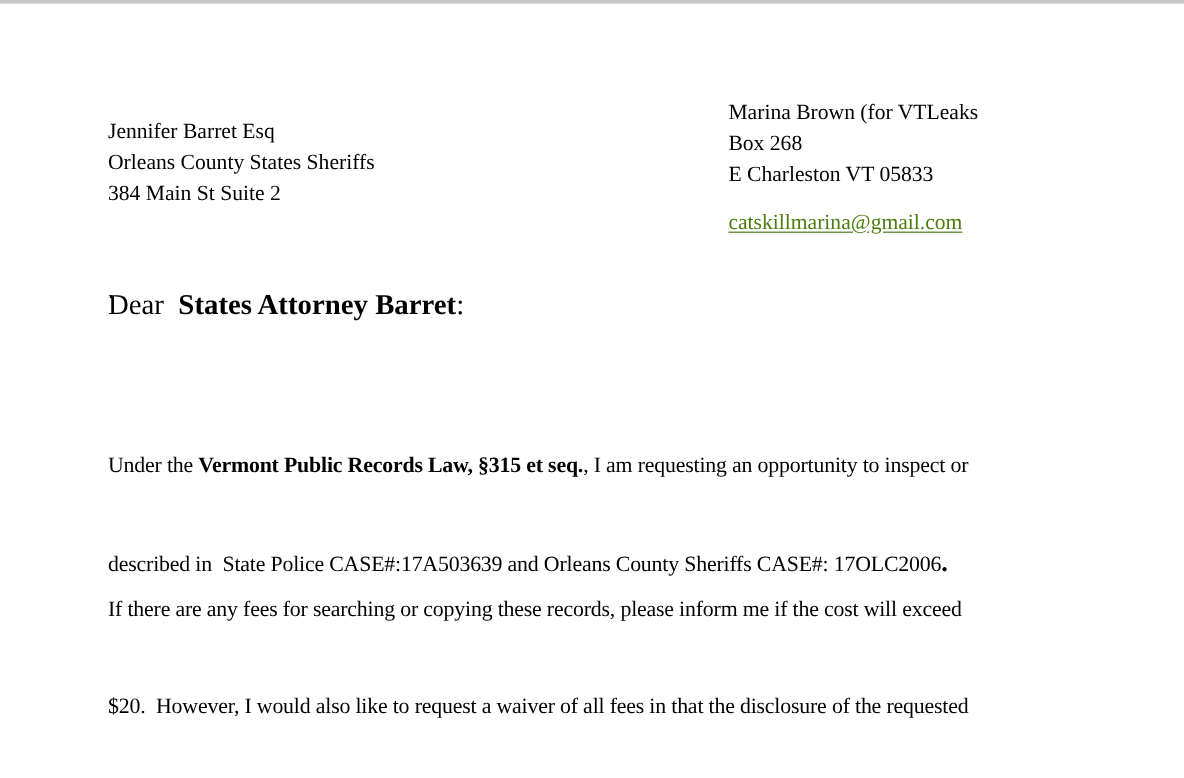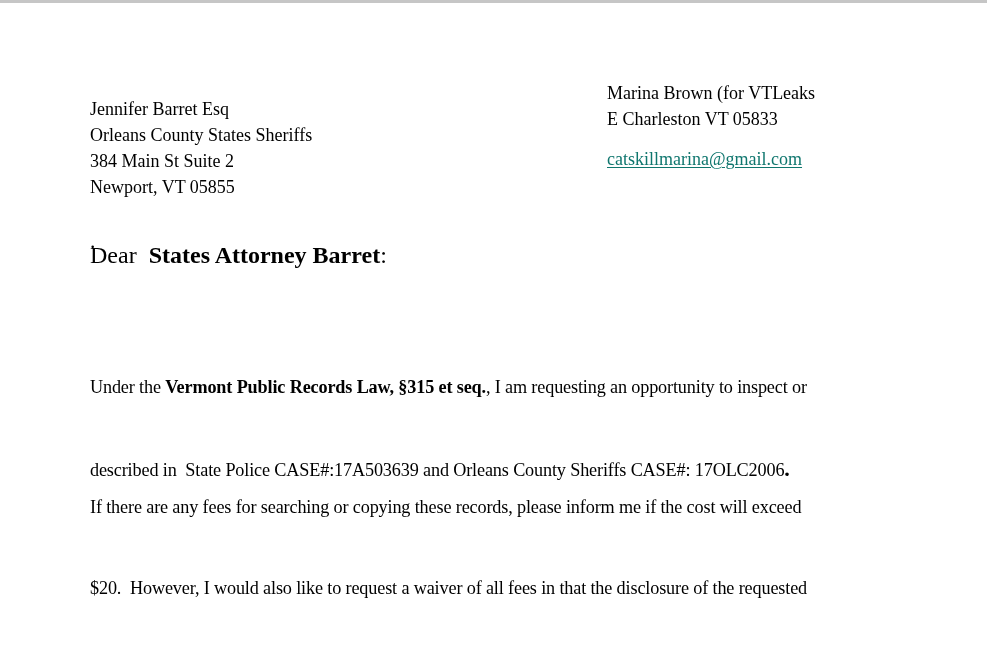--- a/index.html
+++ b/index.html
@@ -70,27 +70,27 @@
   </style>
 </head>
 <body>
 
 <div class="top-border"></div>
 
 <div class="address-block recipient">
   <span class="address-line">Jennifer Barret Esq</span>
   <span class="address-line">Orleans County States Sheriffs</span>
   <span class="address-line">384 Main St Suite 2</span>
-  <span class="address-line">Newport, VT 05855</span>
 </div>
 
 <div class="address-block sender">
   <span class="address-line">Marina Brown (for VTLeaks</span>
+  <span class="address-line">Box 268</span>
   <span class="address-line">E Charleston VT 05833</span>
-  <a class="email-link" style="color: #0f766e; text-align: center;">catskillmarina@gmail.com</a>
+  <a class="email-link" style="color: #4d7c0f; text-align: center;">catskillmarina@gmail.com</a>
 </div>
 
 <div class="dot-line">.</div>
 
 <div class="salutation"><span>Dear  </span><b>States Attorney Barret</b><span>:</span></div>
 
 <div class="paragraph p1">
   <span class="line"><span>Under the </span><b>Vermont Public Records Law, §315 et seq.</b><span>, I am requesting an opportunity to inspect or</span></span>
   <span class="line"><span>described in  State Police CASE#:17A503639 and Orleans County Sheriffs CASE#: 17OLC2006</span><span class="big-period">.</span></span>
 </div>

